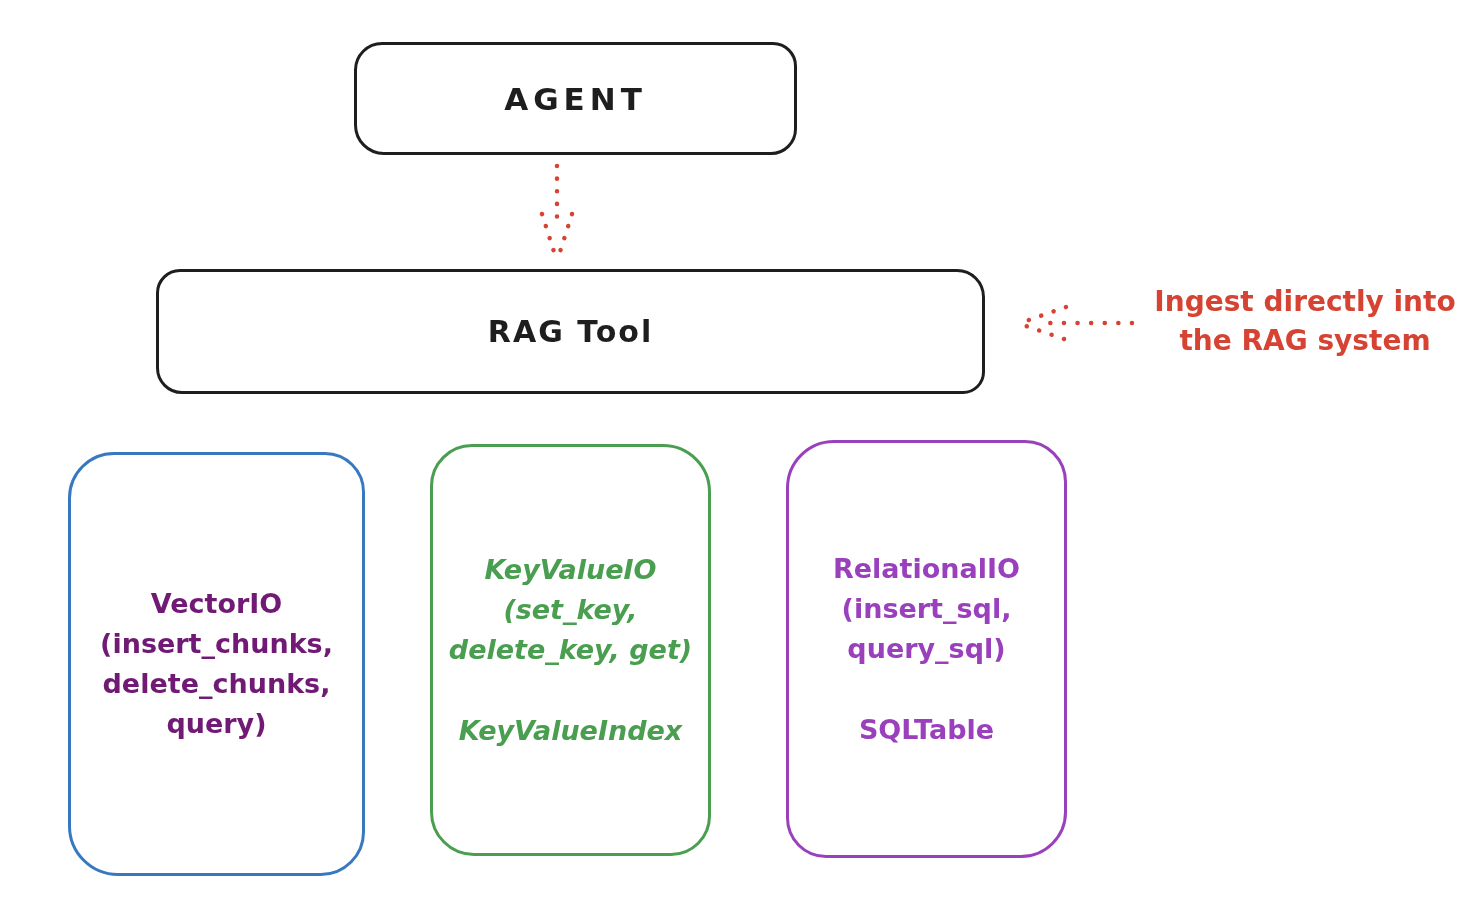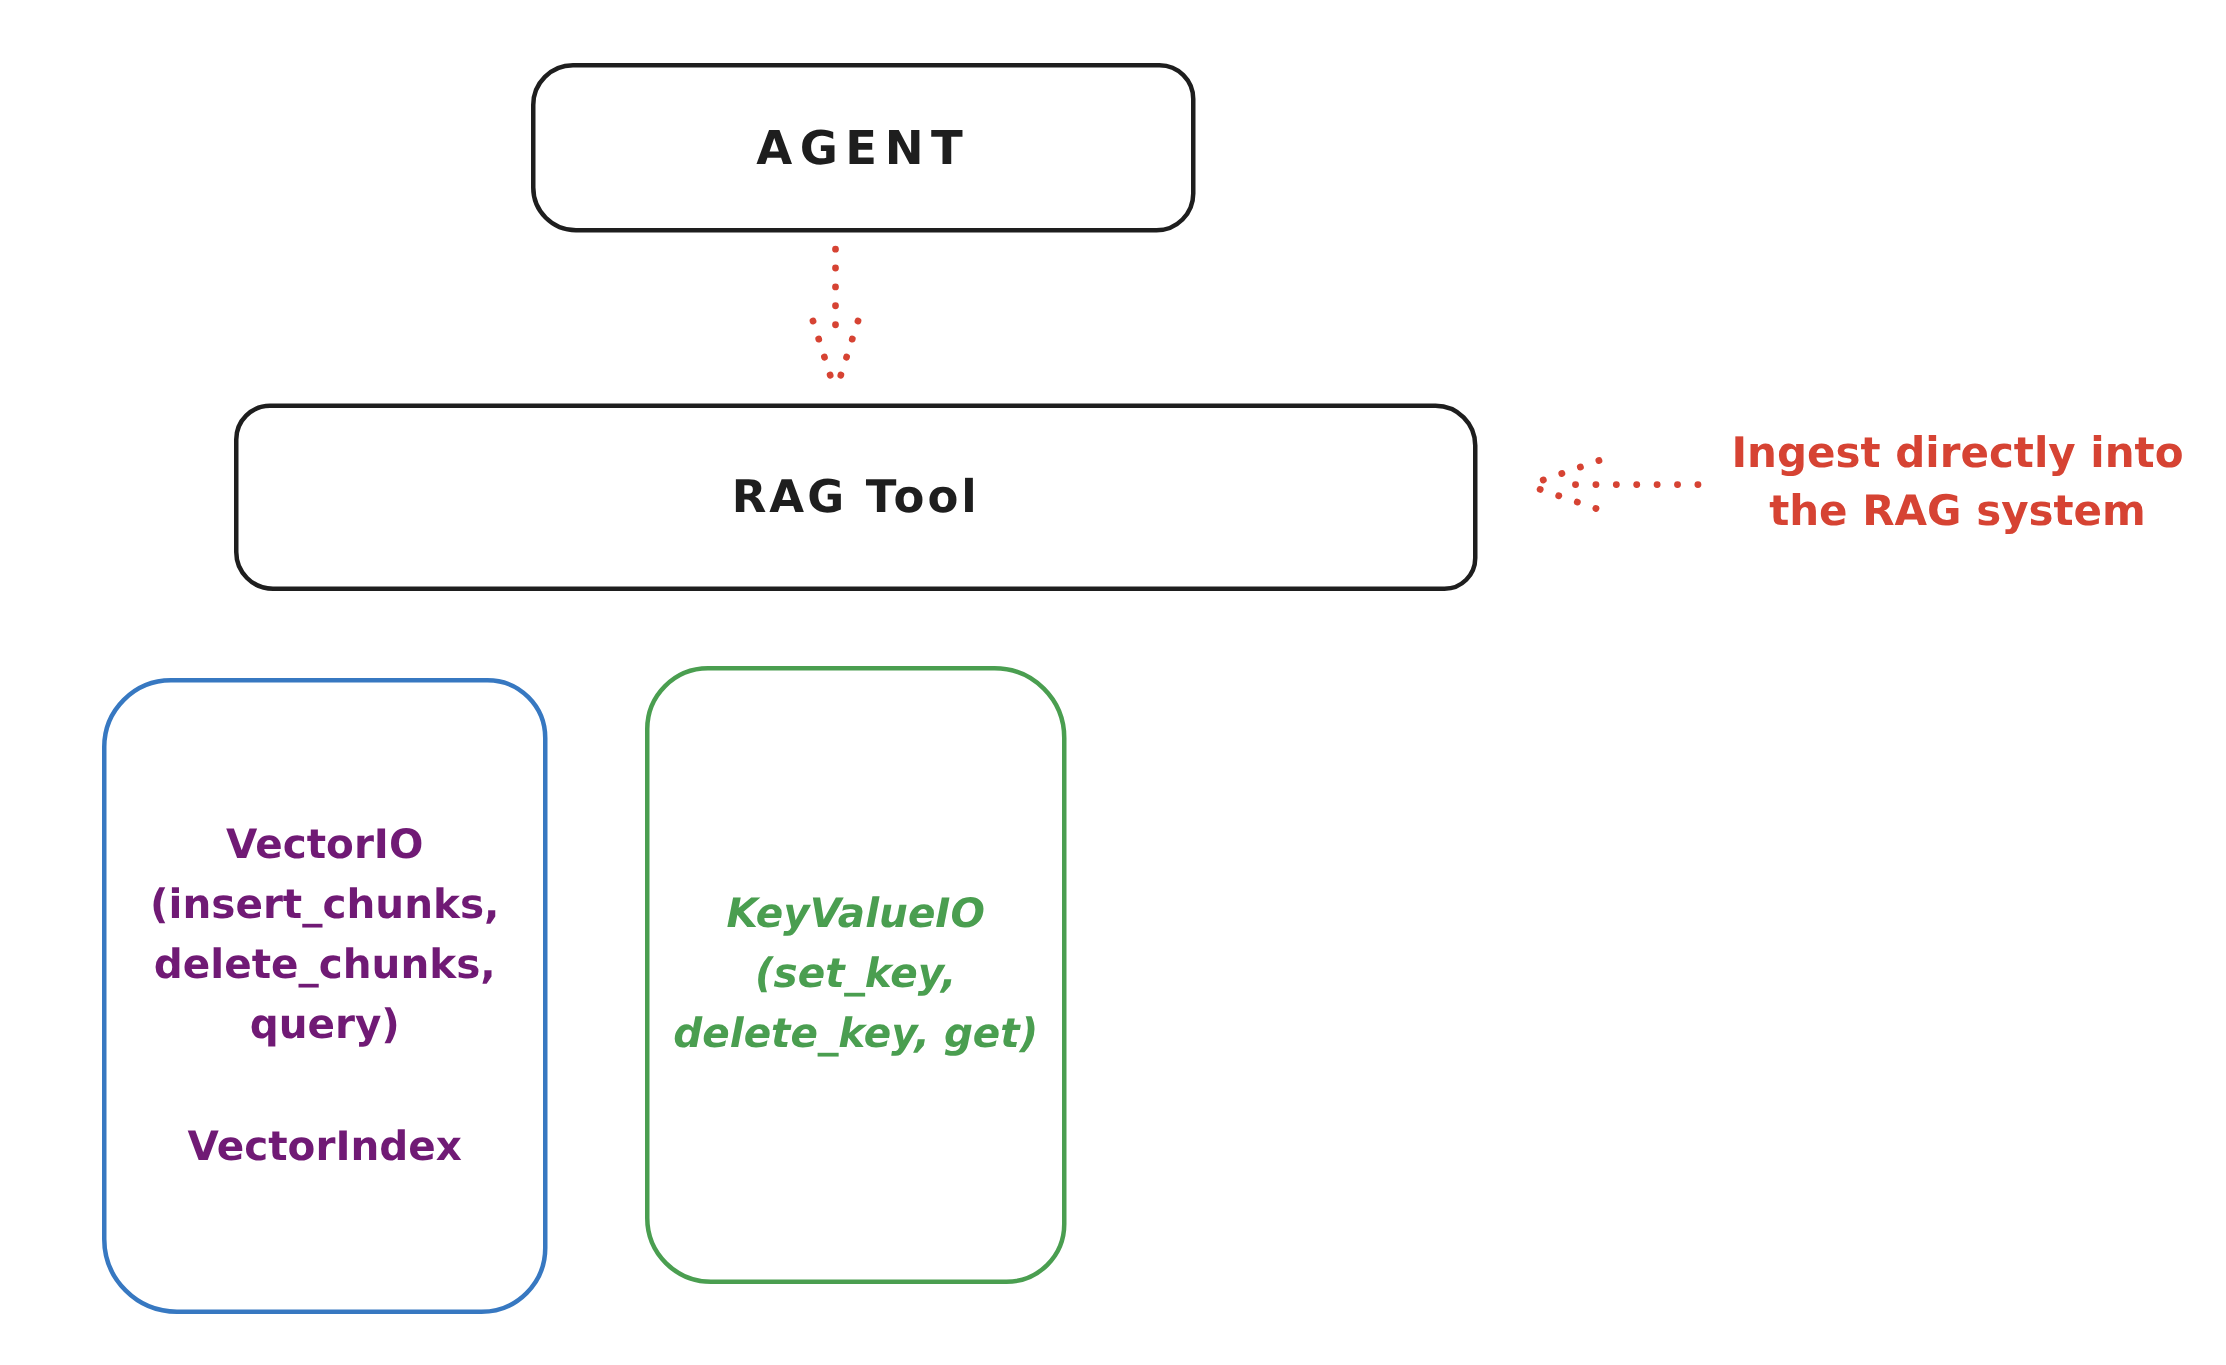--- a/index.html
+++ b/index.html
@@ -139,23 +139,29 @@
   </svg>
 
   <div class="annotation">Ingest directly into
 the RAG system</div>
 
   <div class="box storage-box vector-box">
     <div class="methods">VectorIO
 (insert_chunks,
 delete_chunks,
 query)</div>
-    <div class="index-name">VectorIndex</div>
   </div>
 
   <div class="box storage-box keyvalue-box">
     <div class="methods">KeyValueIO
 (set_key,
 delete_key, get)</div>
+    <div class="index-name">KeyValueIndex</div>
   </div>
 
+  <div class="box storage-box relational-box">
+    <div class="methods">RelationalIO
+(insert_sql,
+query_sql)</div>
+    <div class="index-name">SQLTable</div>
+  </div>
 
 </div>
 
 </body></html>

